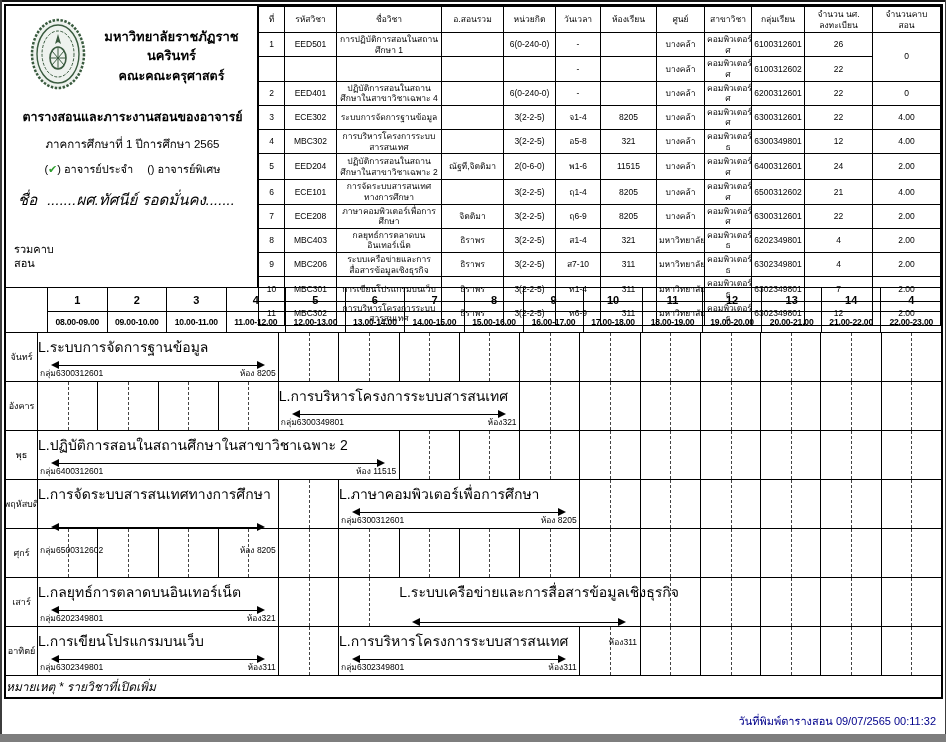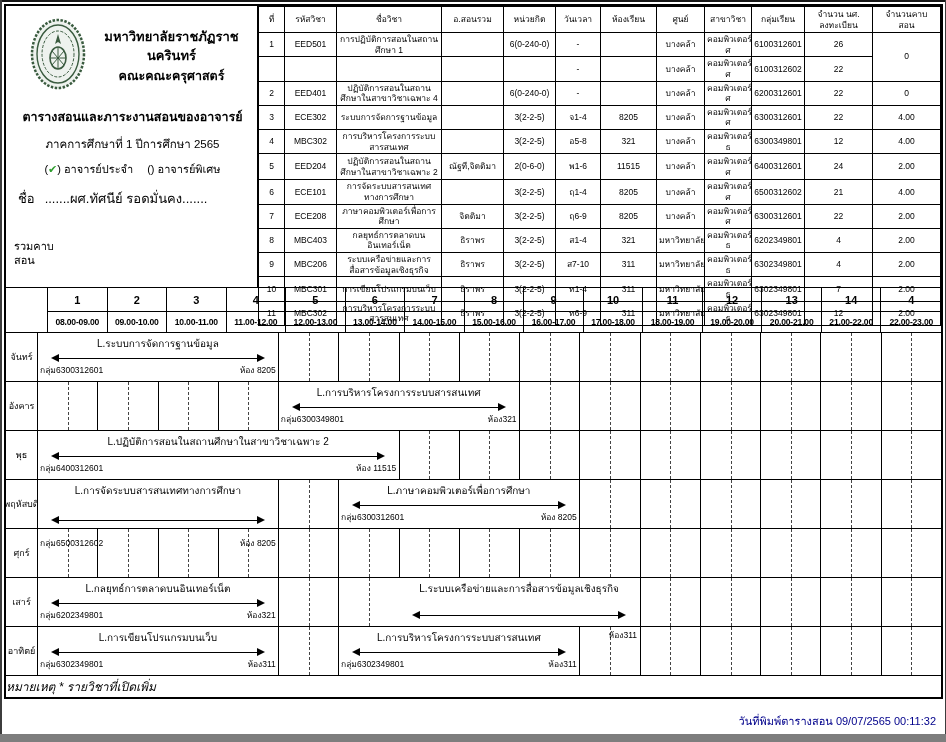--- a/index.html
+++ b/index.html
@@ -18,21 +18,21 @@
   .info-top { display:flex; align-items:flex-start; }
   .seal { width:60px; height:76px; margin:4px 2px 0 16px; flex:none; }
   .uni-names { flex:1; text-align:center; margin-top:16px; }
   .uni-name { font-size:13px; font-weight:bold; line-height:1.45; }
   .fac-name { font-size:12.5px; font-weight:bold; }
   .doc-title { text-align:center; font-size:12.5px; font-weight:bold; margin-top:15px; }
   .semester { text-align:center; font-size:11.5px; margin-top:8px; }
   .type-line { text-align:center; font-size:11px; margin-top:7px; }
   .check { color:#2f9e2f; font-weight:bold; }
   .type-gap { display:inline-block; width:14px; }
-  .name-line { font-size:13px; margin-top:10px; padding-left:6px; }
+  .name-line { font-size:15px; margin-top:10px; padding-left:6px;font-style:italic; }
   .name-line .lbl { margin-right:10px; }
   .total-section { display:flex; margin-top:30px; padding-left:2px; }
   .total-label { width:56px; font-size:11px; white-space:pre-line; line-height:1.3; }
   .total-lines { font-size:11px; padding-left:14px; }
   .total-lines div { margin-bottom:13px; }
 
   
   table.course { table-layout:fixed; width:683px; height:282px; border-collapse:collapse; font-size:8.5px; }
   table.course th, table.course td { border:1px solid #000; text-align:center; vertical-align:middle; padding:1px 2px; overflow:hidden; line-height:1.25; }
   table.course th { font-weight:normal; white-space:pre-line; height:26px; }
@@ -43,21 +43,21 @@
   .tt-corner { grid-row:1/3; grid-column:1; border-right:1px solid #000; }
   .tt-num { border-right:1px solid #000; border-bottom:1px solid #000; display:flex; align-items:center; justify-content:center; font-weight:bold; font-size:11px; }
   .tt-num.last, .tt-time.last, .pcell.last { border-right:none; }
   .tt-time { border-right:1px solid #000; display:flex; align-items:center; justify-content:center; font-weight:bold; font-size:8.6px; letter-spacing:-0.2px; }
   .day-row { display:flex; height:49px; border-bottom:1px solid #000; }
   .day-label { width:32px; flex:none; border-right:1px solid #000; display:flex; align-items:center; justify-content:center; font-size:9px; }
   .day-track { flex:1; position:relative; display:flex; }
   .pcell { flex:1; position:relative; border-right:1px solid #000; }
   .pcell::after { content:""; position:absolute; top:0; bottom:0; left:50%; border-left:1px dashed #444; }
   .block { position:absolute; top:0; bottom:0; background:#fff; z-index:2; display:flex; flex-direction:column; }
-  .block-title { text-align:center; font-size:10px; margin-top:3px; white-space:nowrap; }
+  .block-title { text-align:left; font-size:14px; margin-top:3px; white-space:nowrap; }
   .block-arrow { height:0; border-top:1.5px solid #000; margin:7px 15px 0 15px; position:relative; }
   .block-arrow::before { content:""; position:absolute; left:-2px; top:-5px; border-top:4px solid transparent; border-bottom:4px solid transparent; border-right:8px solid #000; }
   .block-arrow::after { content:""; position:absolute; right:-2px; top:-5px; border-top:4px solid transparent; border-bottom:4px solid transparent; border-left:8px solid #000; }
   .block-bottom { display:flex; justify-content:space-between; margin-top:auto; padding:0 2px 4px 2px; font-size:8.5px; white-space:nowrap; }
   .tt-note { height:21px; display:flex; align-items:center; font-size:12px;font-style:italic; }
 
   .print-line { position:absolute; top:712px; right:10px; font-size:11px; color:#00008B; }
 </style>
 </head>
 <body>

